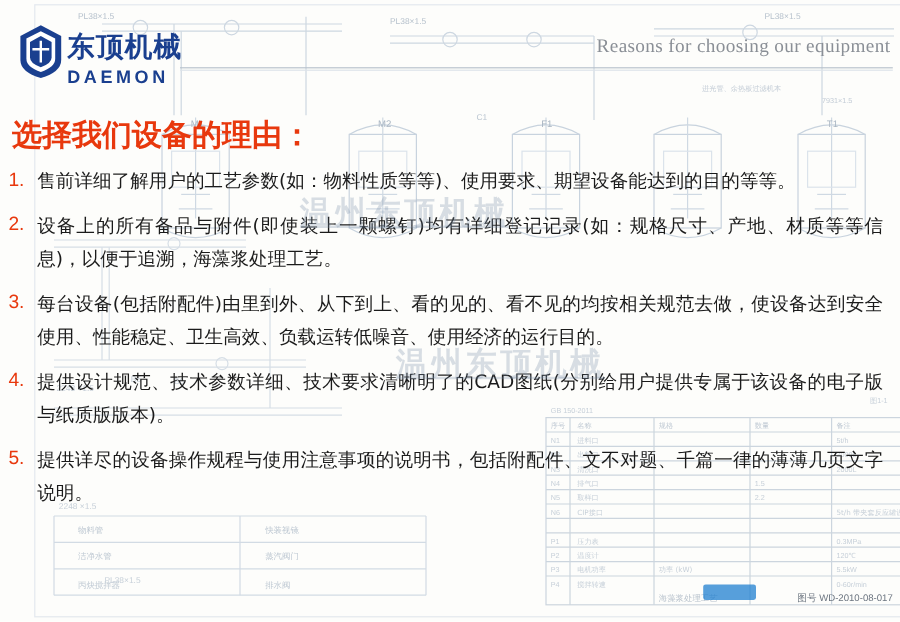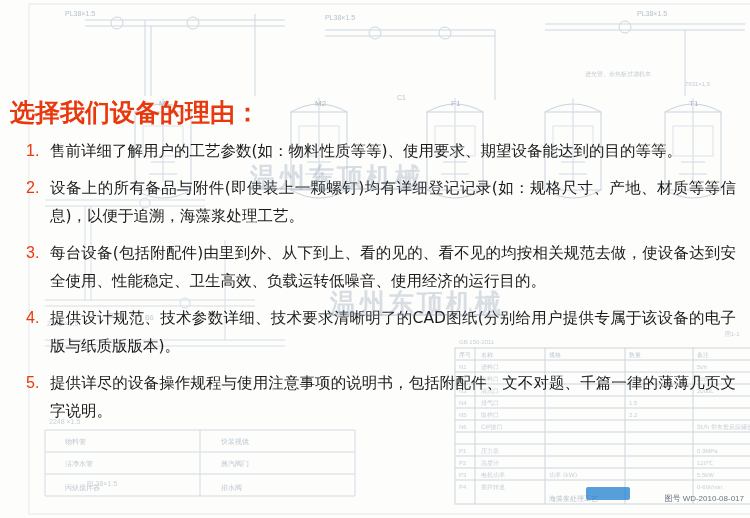--- a/index.html
+++ b/index.html
@@ -110,21 +110,21 @@
     margin: 0 0 8px 10px;
     font-size: 25px;
     font-weight: bold;
     color: #e8380d;
     font-family: "DejaVu Sans", sans-serif;
     letter-spacing: 0px;
   }
   ol.reasons {
     list-style: none;
     margin: 0;
-    padding: 0 14px 0 26px;
+    padding: 0 14px 0 7px;
     counter-reset: r;
   }
   ol.reasons > li {
     position: relative;
     counter-increment: r;
     padding-left: 24px;
     margin-bottom: 9px;
     font-size: 15.5px;
     line-height: 28px;
     color: #1b1b1b;
@@ -334,20 +334,35 @@
       <text x="434" y="489" font-family="Liberation Sans, sans-serif" font-size="6" fill="#c7d0d9">P4</text>
       <text x="456" y="489" font-family="DejaVu Sans, sans-serif" font-size="6" fill="#c7d0d9">搅拌转速</text>
       <text x="672" y="489" font-family="Liberation Sans, sans-serif" font-size="6" fill="#c7d0d9">0-60r/min</text>
       <text x="524" y="501" font-family="DejaVu Sans, sans-serif" font-size="7" fill="#b9c3cd">海藻浆处理工艺</text>
       <text x="434" y="344" font-family="Liberation Sans, sans-serif" font-size="6" fill="#c7d0d9">GB 150-2011</text>
 
       <text x="700" y="336" font-family="Liberation Sans, sans-serif" font-size="6" fill="#c7d0d9">图1-1</text>
     </svg>
   </div>
 
+  <div class="header">
+    <div class="logo">
+      <svg class="logo-mark" viewBox="0 0 40 46" xmlns="http://www.w3.org/2000/svg">
+        <path d="M20 1 L37 10 L37 30 Q37 40 20 45 Q3 40 3 30 L3 10 Z" fill="#1a3f8f"></path>
+        <path d="M20 6 L32 12 L32 29 Q32 36 20 40 Q8 36 8 29 L8 12 Z" fill="#ffffff"></path>
+        <path d="M20 10 L29 15 L29 28 Q29 33 20 36 Q11 33 11 28 L11 15 Z" fill="#1a3f8f"></path>
+        <path d="M13 20 h14 v2 h-14 z M19 14 h2 v18 h-2 z" fill="#ffffff"></path>
+      </svg>
+      <div class="logo-cn">东顶机械</div>
+      <div class="logo-en">DAEMON</div>
+    </div>
+    <div class="header-right">Reasons for choosing our equipment</div>
+    <div class="header-rule"></div>
+    <div class="header-rule2"></div>
+  </div>
 
   <div class="content">
     <h1 class="title">选择我们设备的理由：</h1>
     <ol class="reasons">
       <li>售前详细了解用户的工艺参数(如：物料性质等等)、使用要求、期望设备能达到的目的等等。</li>
       <li>设备上的所有备品与附件(即使装上一颗螺钉)均有详细登记记录(如：规格尺寸、产地、材质等等信息)，以便于追溯，海藻浆处理工艺。</li>
       <li>每台设备(包括附配件)由里到外、从下到上、看的见的、看不见的均按相关规范去做，使设备达到安全使用、性能稳定、卫生高效、负载运转低噪音、使用经济的运行目的。</li>
       <li>提供设计规范、技术参数详细、技术要求清晰明了的CAD图纸(分别给用户提供专属于该设备的电子版与纸质版版本)。</li>
       <li>提供详尽的设备操作规程与使用注意事项的说明书，包括附配件、文不对题、千篇一律的薄薄几页文字说明。</li>
     </ol>

